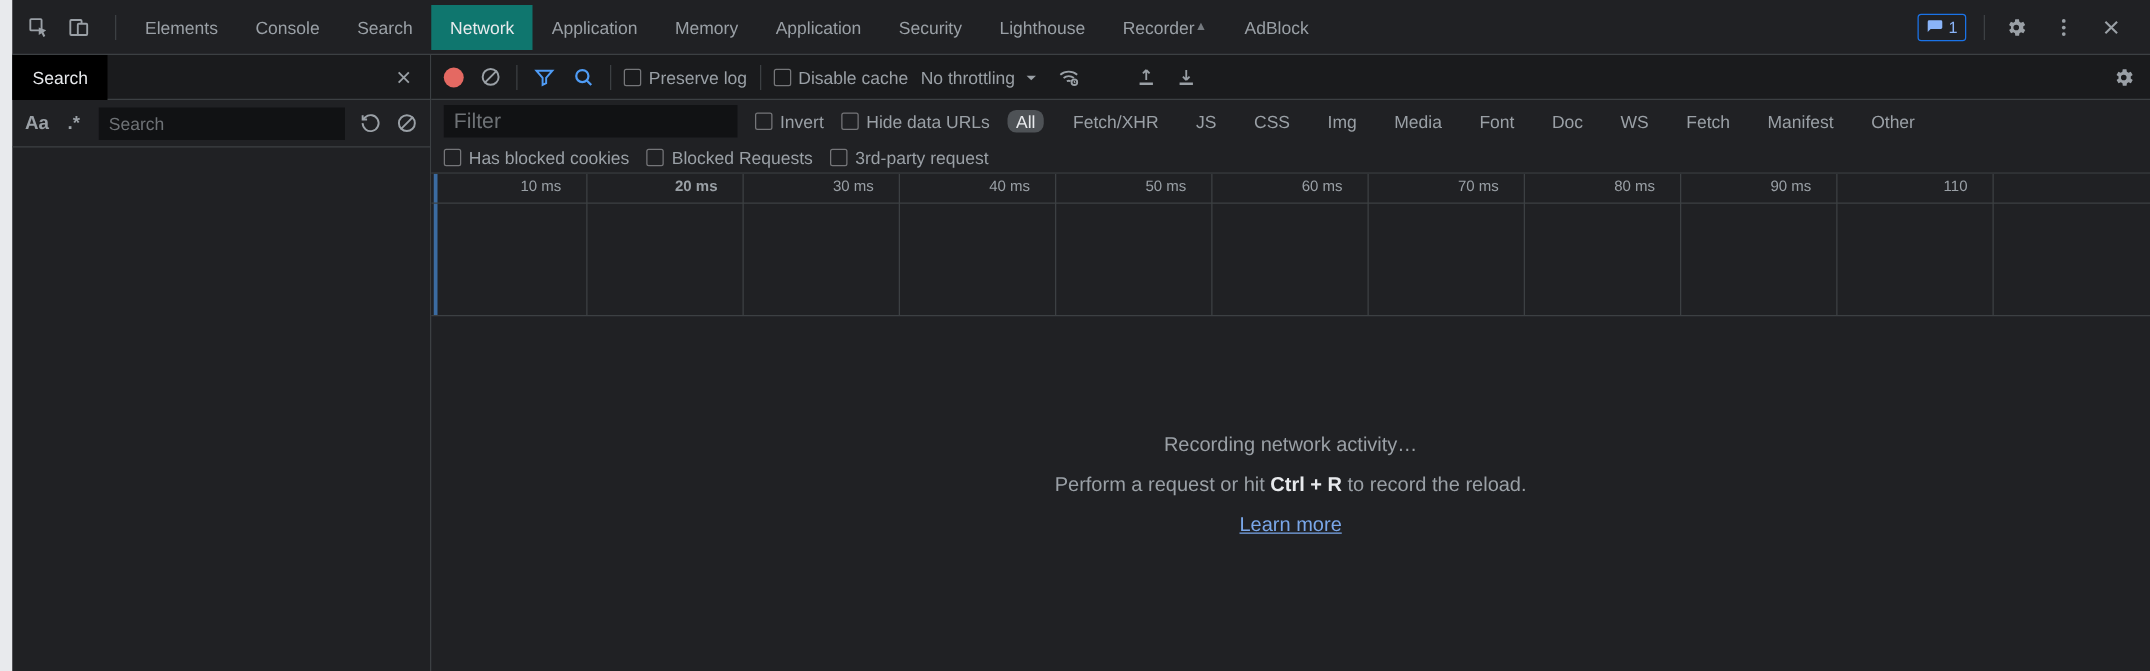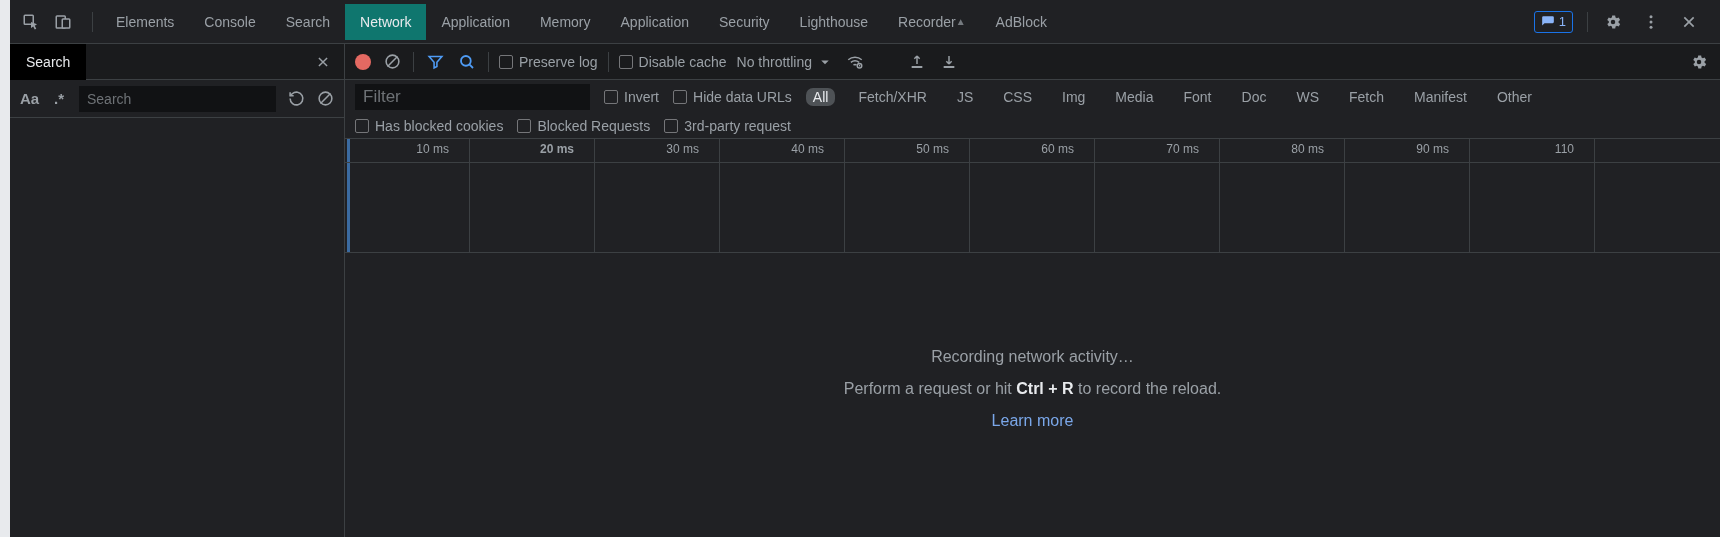--- a/index.html
+++ b/index.html
@@ -77,21 +77,21 @@
   .overview{height:114px;border-bottom:1px solid var(--divider);position:relative;
     background:var(--bg);overflow:hidden;}
   .ruler{height:24px;display:flex;position:relative;border-bottom:1px solid var(--divider);}
   .tick{position:relative;border-right:1px solid var(--divider);height:114px;font-size:12px;
     color:var(--text);padding-top:3px;text-align:right;padding-right:20px;user-select:none;}
   .overview .marker{position:absolute;left:2px;top:0;width:3px;height:114px;background:#4f9cf5;opacity:.6;}
   
   .empty{flex:1;display:flex;flex-direction:column;align-items:center;justify-content:flex-start;
     padding-top:95px;gap:14px;color:var(--text);font-size:16px;}
   .empty .line2 b{color:var(--text-bright);font-weight:600;}
-  .empty a{color:var(--accent-link);cursor:pointer;}
+  .empty a{color:var(--accent-link);text-decoration:underline;cursor:pointer;}
   svg{display:block;}
 </style>
 </head>
 <body>
 
 <div class="left-gutter"></div>
 
 <div class="main">
 
   <div class="tabstrip">

